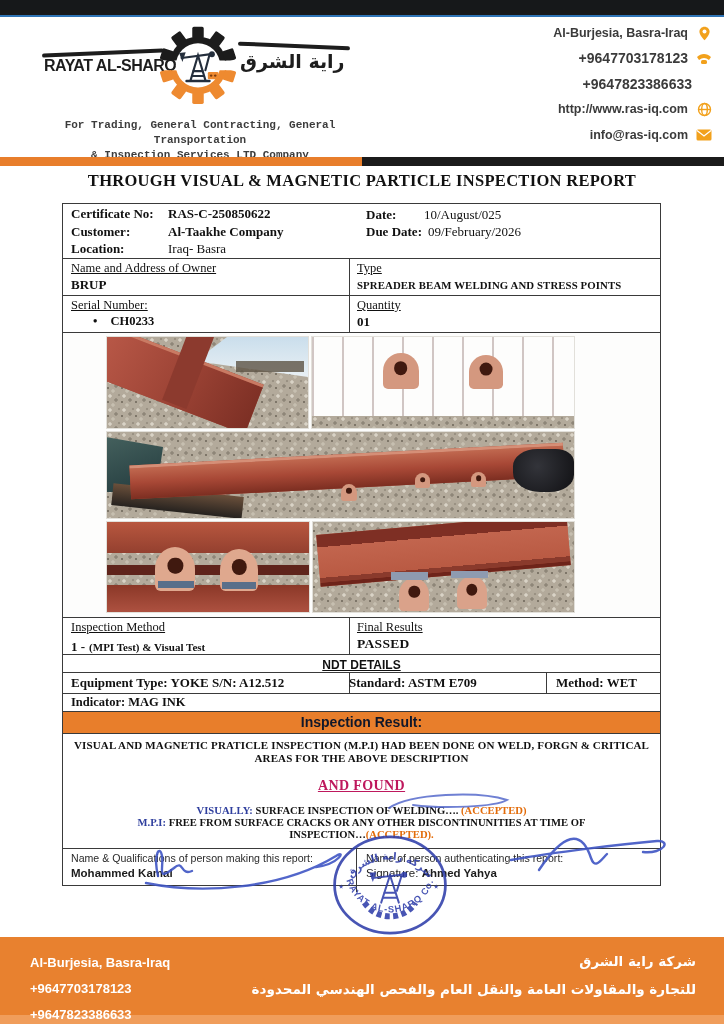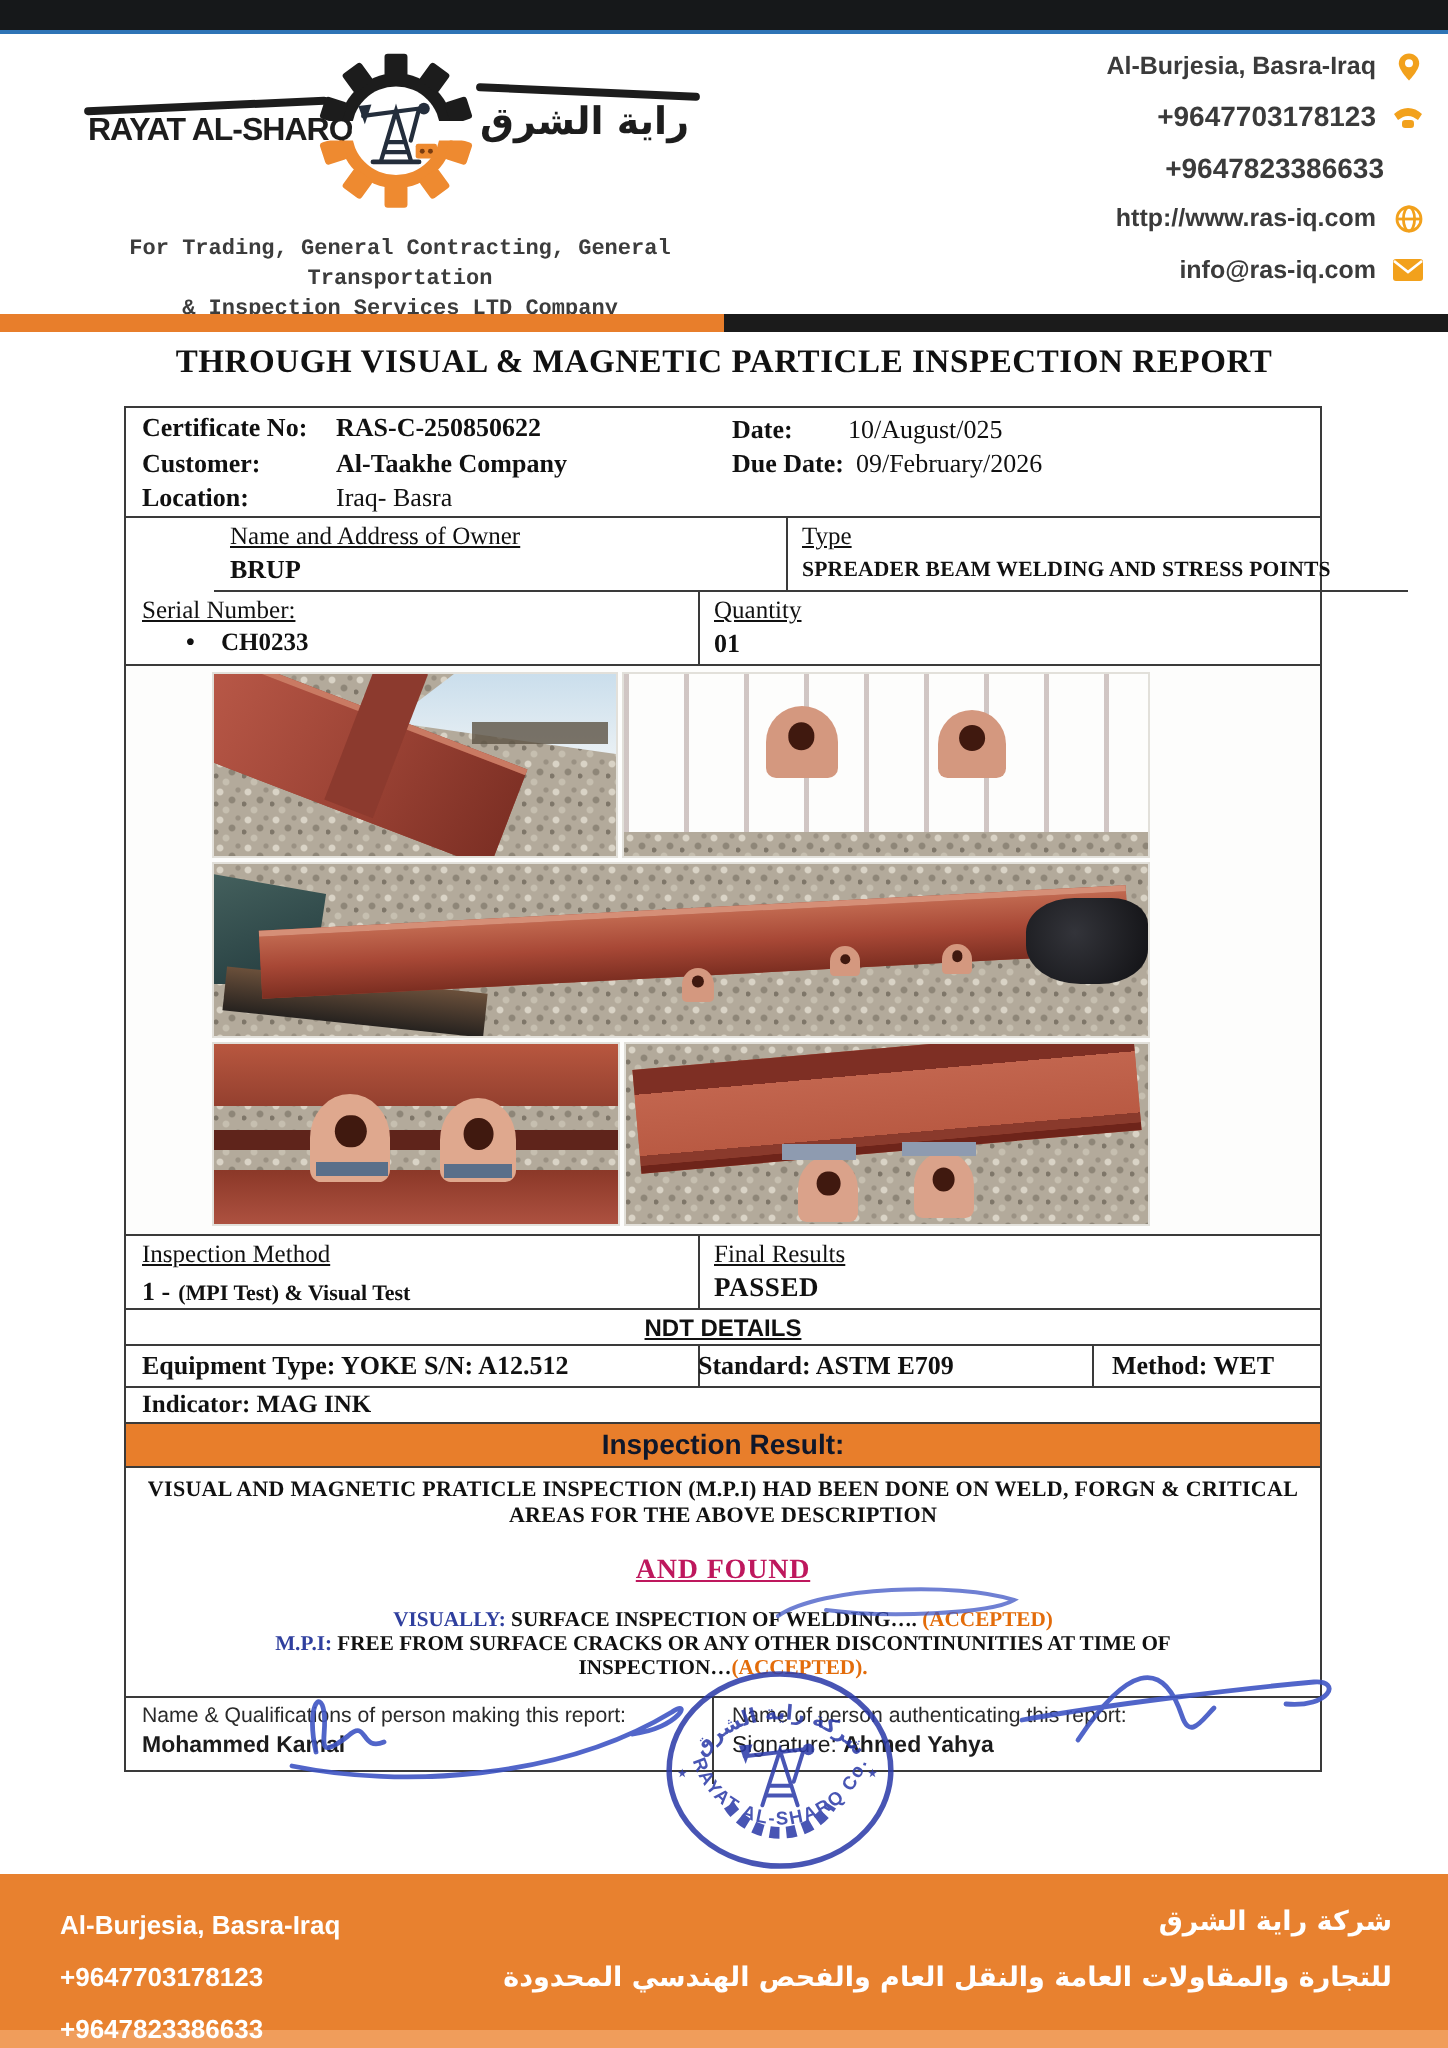--- a/index.html
+++ b/index.html
@@ -45,21 +45,21 @@
 
   #row-info { height:55px; padding:2px 0 0 8px; }
   .info-line { display:flex; height:17.5px; align-items:flex-start; }
   .info-label { font-weight:bold; font-size:13px; width:97px; }
   .info-value-b { font-weight:bold; font-size:13px; }
   .info-value { font-size:13px; }
   #info-right { position:absolute; left:303px; top:2px; }
   .ir-line { display:flex; height:17.5px; align-items:center; }
   .ir-label { font-weight:bold; font-size:13px; margin-right:6px; }
 
-  #row-owner { height:37px;margin-left:44px; }
+  #row-owner { height:37px; }
   #row-serial { height:37px; }
   .cell-l { position:absolute; left:0; top:0; bottom:0; width:286px; padding:2px 6px 0 8px; }
   .cell-r { position:absolute; left:286px; top:0; bottom:0; right:0; padding:2px 6px 0 8px; }
   .cell-line2 { font-weight:bold; font-size:13px; margin-top:1px; }
   .type-value { font-weight:bold; font-size:10.8px; margin-top:3px; letter-spacing:.1px; }
   .serial-bullet { font-weight:bold; font-size:12.5px; margin-top:1px; padding-left:22px; }
 
   #row-photos { height:285px; background:#fdfdfc; }
   .tile { position:absolute; overflow:hidden; border:1px solid #e2e0da; }
   .gravel { background-color:#b3aa9b; background-image:

